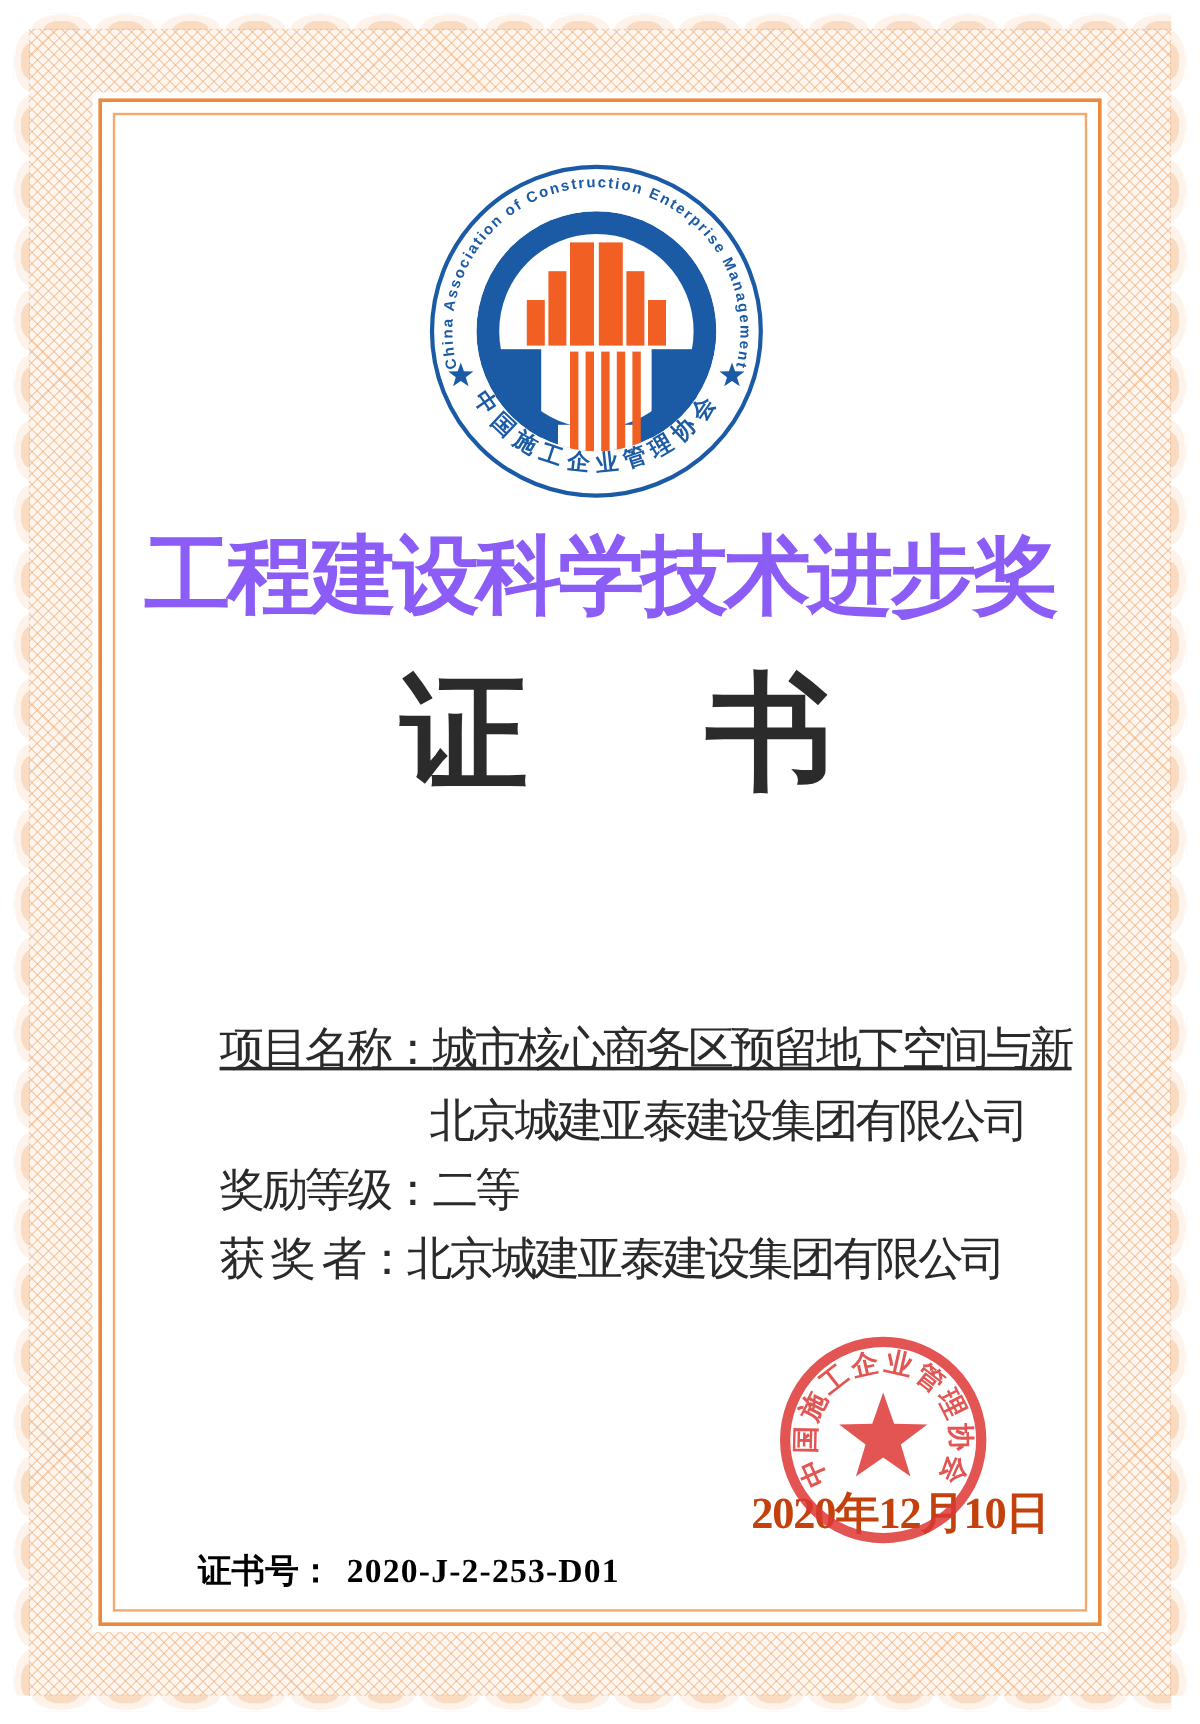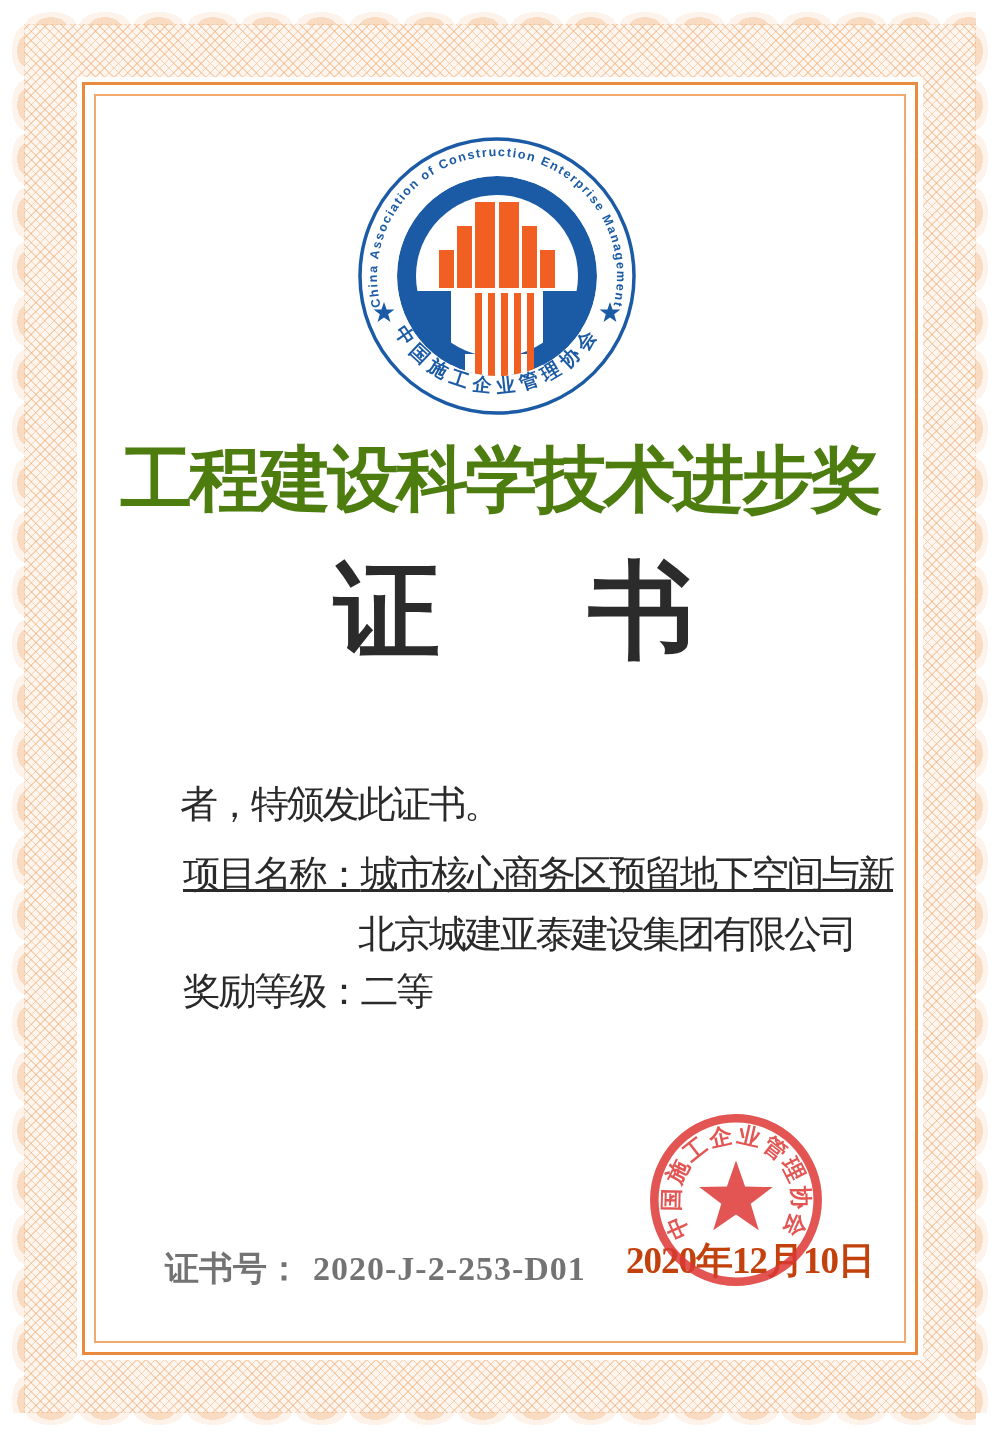--- a/index.html
+++ b/index.html
@@ -32,21 +32,21 @@
     background-size:14px 54px;background-repeat:repeat-y;}
   .frame-outer{position:absolute;inset:82px;border:3px solid #e98a3f;}
   .frame-inner{position:absolute;inset:94px;border:2px solid #f2a96e;}
 
   
   .emblem{position:absolute;left:357px;top:136px;width:280px;height:280px;}
 
   
   .title{
     position:absolute;left:0;right:0;top:432px;text-align:center;
-    font-size:72px;font-weight:700;color:#4d7c0f;letter-spacing:-3px;white-space:nowrap;
+    font-size:72px;font-weight:700;color:#8b5cf6;letter-spacing:-3px;white-space:nowrap;
   }
   .subtitle{
     position:absolute;left:0;right:0;top:540px;display:flex;justify-content:center;gap:148px;
     font-size:106px;font-weight:700;color:#2b2b2b;transform:translateX(14px);
   }
   
   .bodyline{position:absolute;font-size:38px;color:#2a2a2a;letter-spacing:-2.5px;white-space:nowrap;}
   .b1{left:258px;top:720px;}
   .b2{left:180px;top:779px;}
   .f1{left:183px;top:849px;text-decoration:underline;}
@@ -56,21 +56,21 @@
 
   
   .date{
     position:absolute;left:626px;top:1236px;font-size:37px;font-weight:700;
     color:#c2410c;letter-spacing:-1px;white-space:nowrap;
   }
   .seal{position:absolute;left:641px;top:1105px;width:190px;height:190px;opacity:.85;}
 
   
   .certno{
-    position:absolute;left:165px;top:1246px;font-size:34px;color:#737373;
+    position:absolute;left:165px;top:1290px;font-size:28px;color:#000000;
     font-weight:700;white-space:nowrap;letter-spacing:0px;
   }
   .certno .num{font-weight:700;letter-spacing:1px;margin-left:12px;}
 </style>
 </head>
 <body>
 
 <div class="page">
 
   <div class="lace"></div>
@@ -127,25 +127,25 @@
       <rect x="170" y="157" width="7" height="89" fill="#f15f22"></rect>
     </g>
   </svg>
 
   <div class="title">工程建设科学技术进步奖</div>
   <div class="subtitle">
     <span>证</span>
     <span>书</span>
   </div>
 
-  <div class="bodyline b2">者，特颁发此证书。</div>
 
   <div class="bodyline f1"><span>项目名称：</span><span>城市核心商务区预留地下空间与新</span></div>
   <div class="bodyline f2">北京城建亚泰建设集团有限公司</div>
   <div class="bodyline f3"><span>奖励等级：</span><span>二等</span></div>
+  <div class="bodyline f4"><span>获 奖 者：</span><span>北京城建亚泰建设集团有限公司</span></div>
 
   <div class="date">2020年12月10日</div>
 
   <svg class="seal" viewBox="0 0 200 200">
     <defs>
       <path id="sealArc" d="M 50.9 134.4 A 60 60 0 1 1 149.1 134.4" fill="none"></path>
     </defs>
     <circle cx="100" cy="100" r="86" fill="none" stroke="#dd3836" stroke-width="9"></circle>
     <use href="#star5" transform="translate(100,99) scale(3.7)" fill="#dd3836"></use>
     <text font-size="24" font-weight="700" fill="#dd3836" letter-spacing="2.5">

